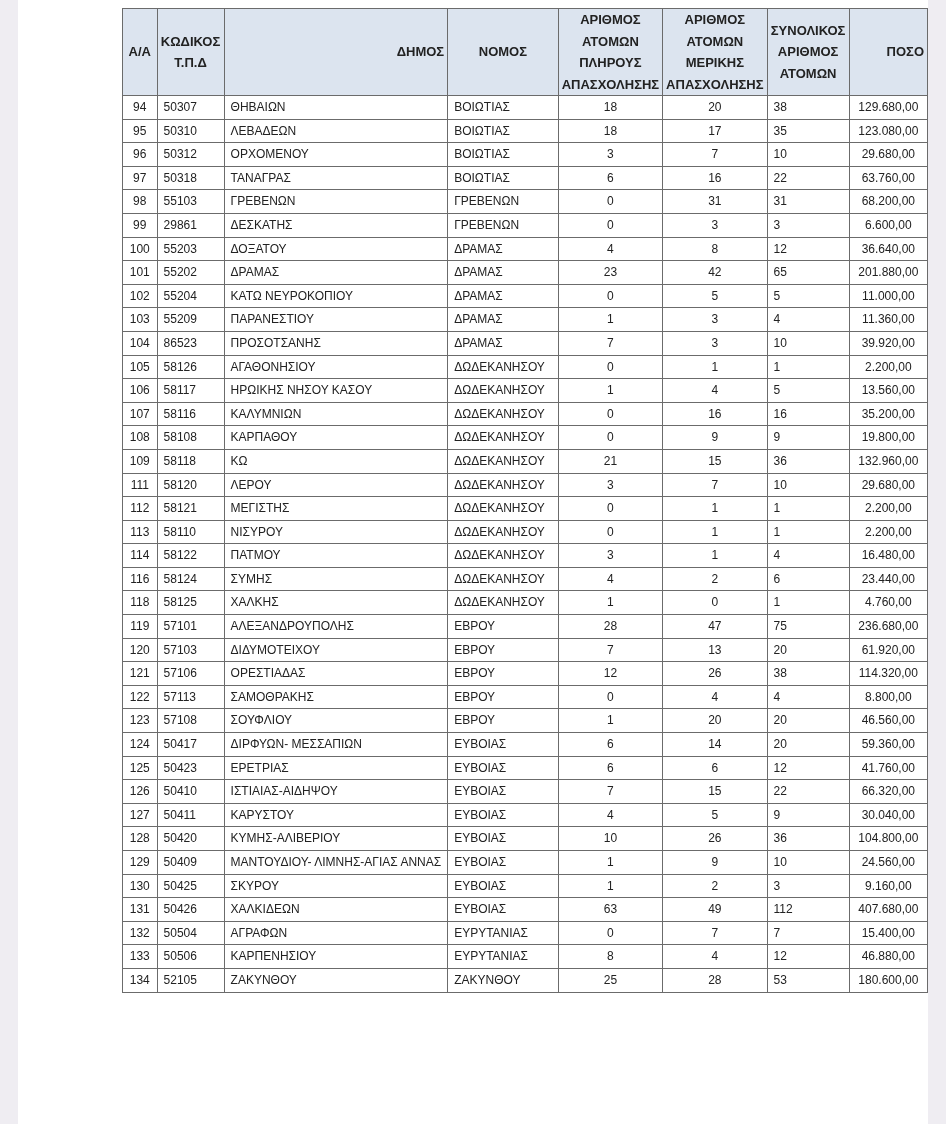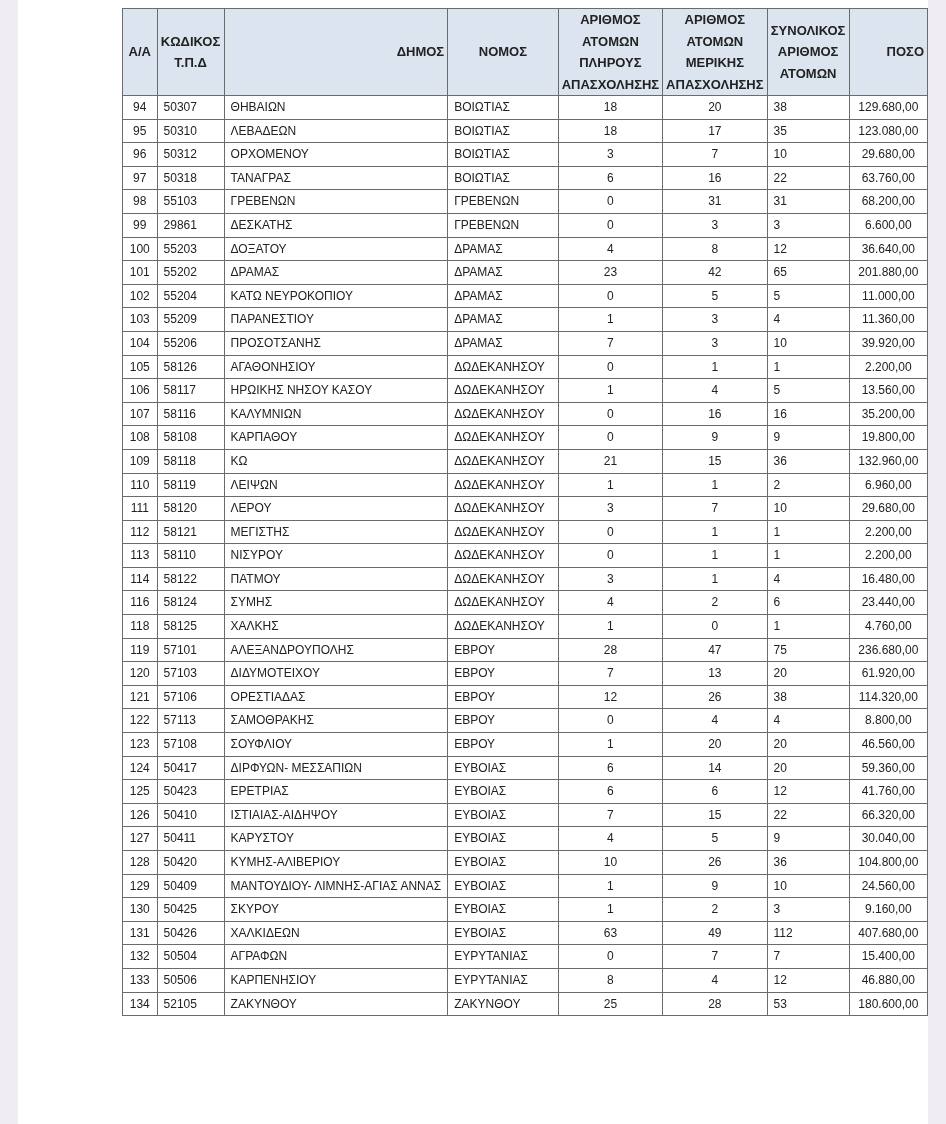--- a/index.html
+++ b/index.html
@@ -160,21 +160,21 @@
           <td class="c-code">55209</td>
           <td class="c-dimos">ΠΑΡΑΝΕΣΤΙΟΥ</td>
           <td class="c-nomos">ΔΡΑΜΑΣ</td>
           <td class="c-full">1</td>
           <td class="c-part">3</td>
           <td class="c-total">4</td>
           <td class="c-amount">11.360,00</td>
         </tr>
         <tr>
           <td class="c-aa">104</td>
-          <td class="c-code">55206</td>
+          <td class="c-code">86523</td>
           <td class="c-dimos">ΠΡΟΣΟΤΣΑΝΗΣ</td>
           <td class="c-nomos">ΔΡΑΜΑΣ</td>
           <td class="c-full">7</td>
           <td class="c-part">3</td>
           <td class="c-total">10</td>
           <td class="c-amount">39.920,00</td>
         </tr>
         <tr>
           <td class="c-aa">105</td>
           <td class="c-code">58126</td>
@@ -217,30 +217,20 @@
         </tr>
         <tr>
           <td class="c-aa">109</td>
           <td class="c-code">58118</td>
           <td class="c-dimos">ΚΩ</td>
           <td class="c-nomos">ΔΩΔΕΚΑΝΗΣΟΥ</td>
           <td class="c-full">21</td>
           <td class="c-part">15</td>
           <td class="c-total">36</td>
           <td class="c-amount">132.960,00</td>
-        </tr>
-        <tr>
-          <td class="c-aa">110</td>
-          <td class="c-code">58119</td>
-          <td class="c-dimos">ΛΕΙΨΩΝ</td>
-          <td class="c-nomos">ΔΩΔΕΚΑΝΗΣΟΥ</td>
-          <td class="c-full">1</td>
-          <td class="c-part">1</td>
-          <td class="c-total">2</td>
-          <td class="c-amount">6.960,00</td>
         </tr>
         <tr>
           <td class="c-aa">111</td>
           <td class="c-code">58120</td>
           <td class="c-dimos">ΛΕΡΟΥ</td>
           <td class="c-nomos">ΔΩΔΕΚΑΝΗΣΟΥ</td>
           <td class="c-full">3</td>
           <td class="c-part">7</td>
           <td class="c-total">10</td>
           <td class="c-amount">29.680,00</td>

